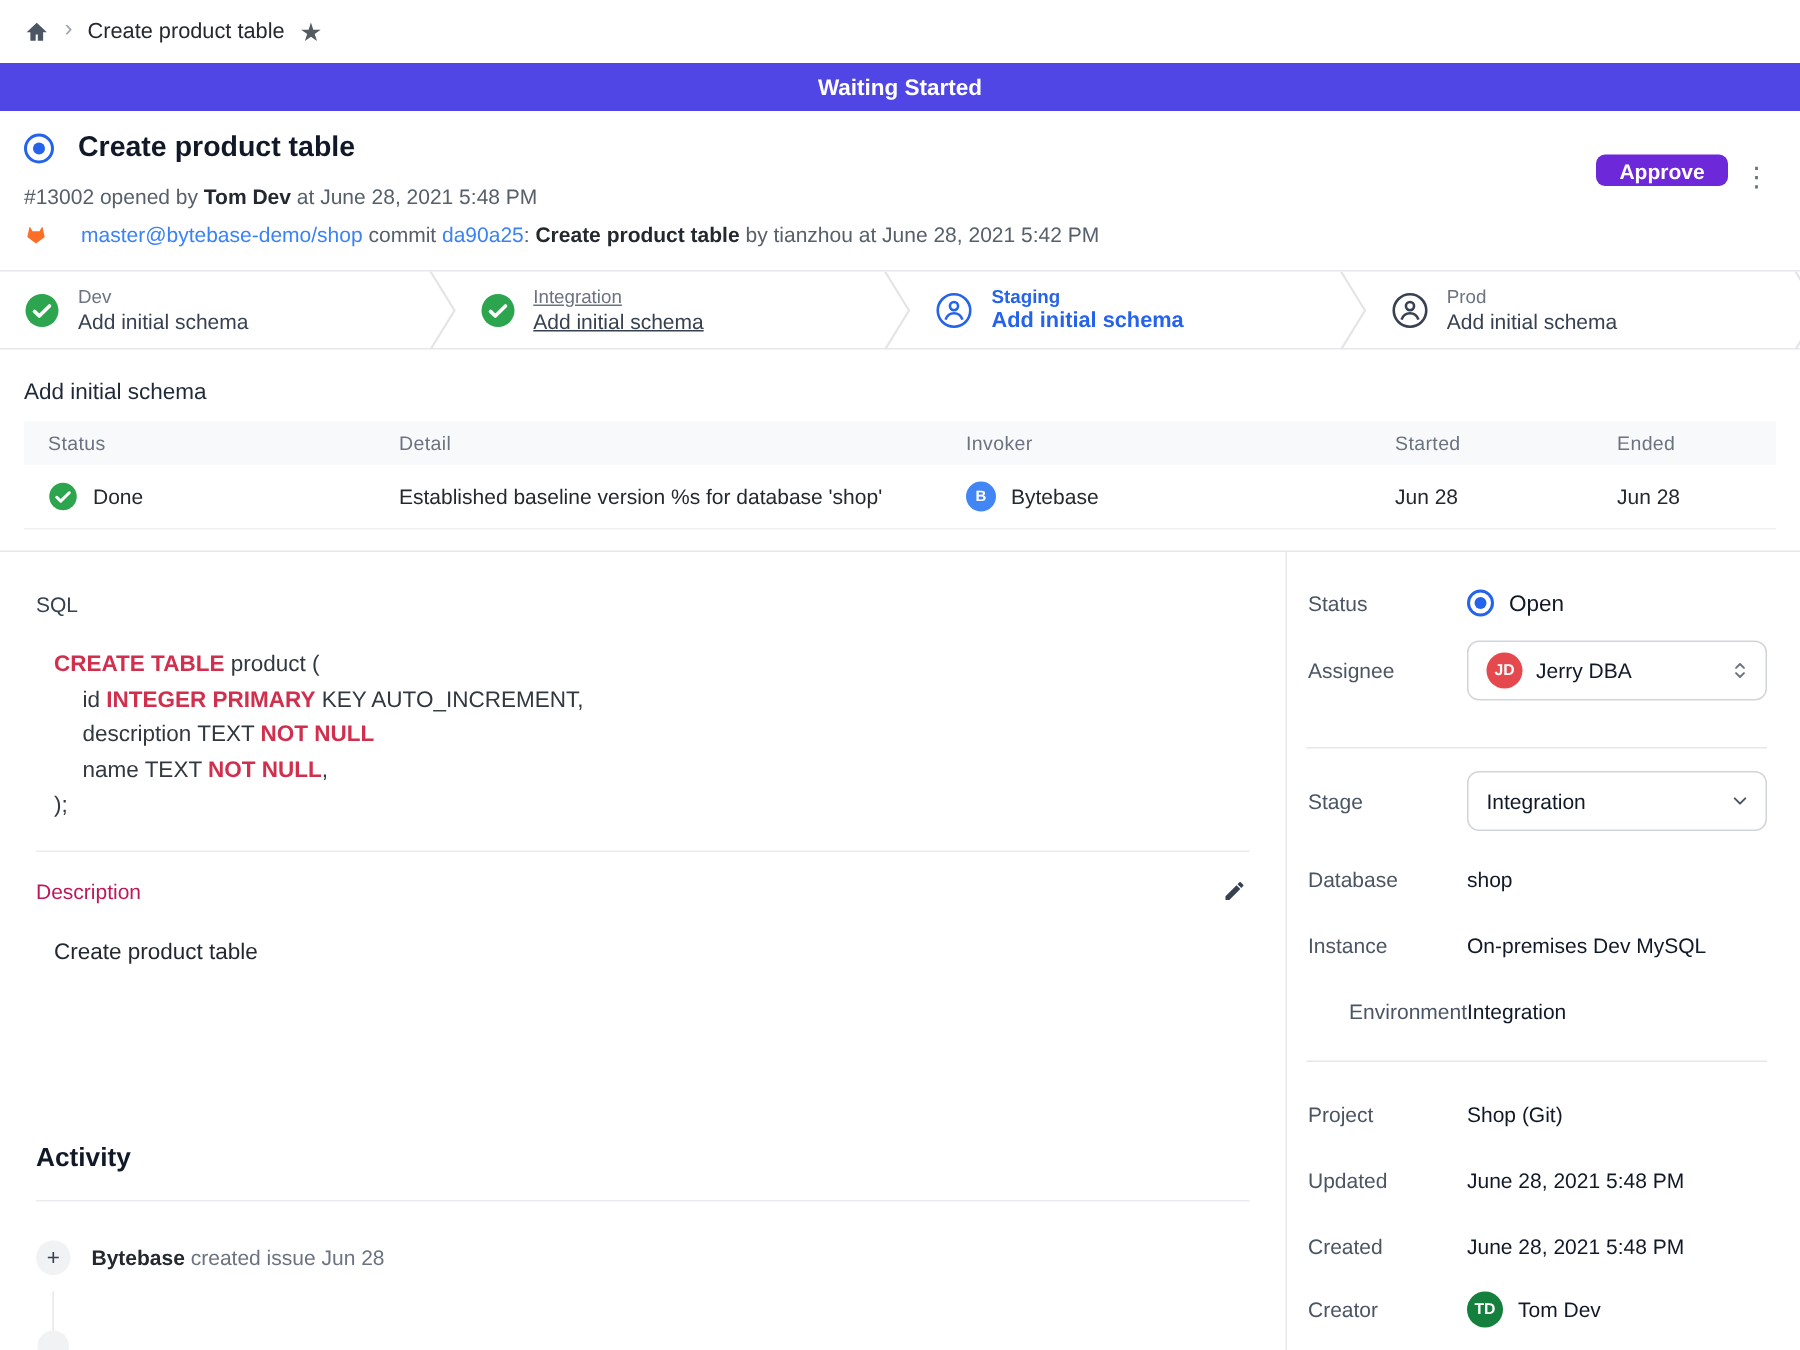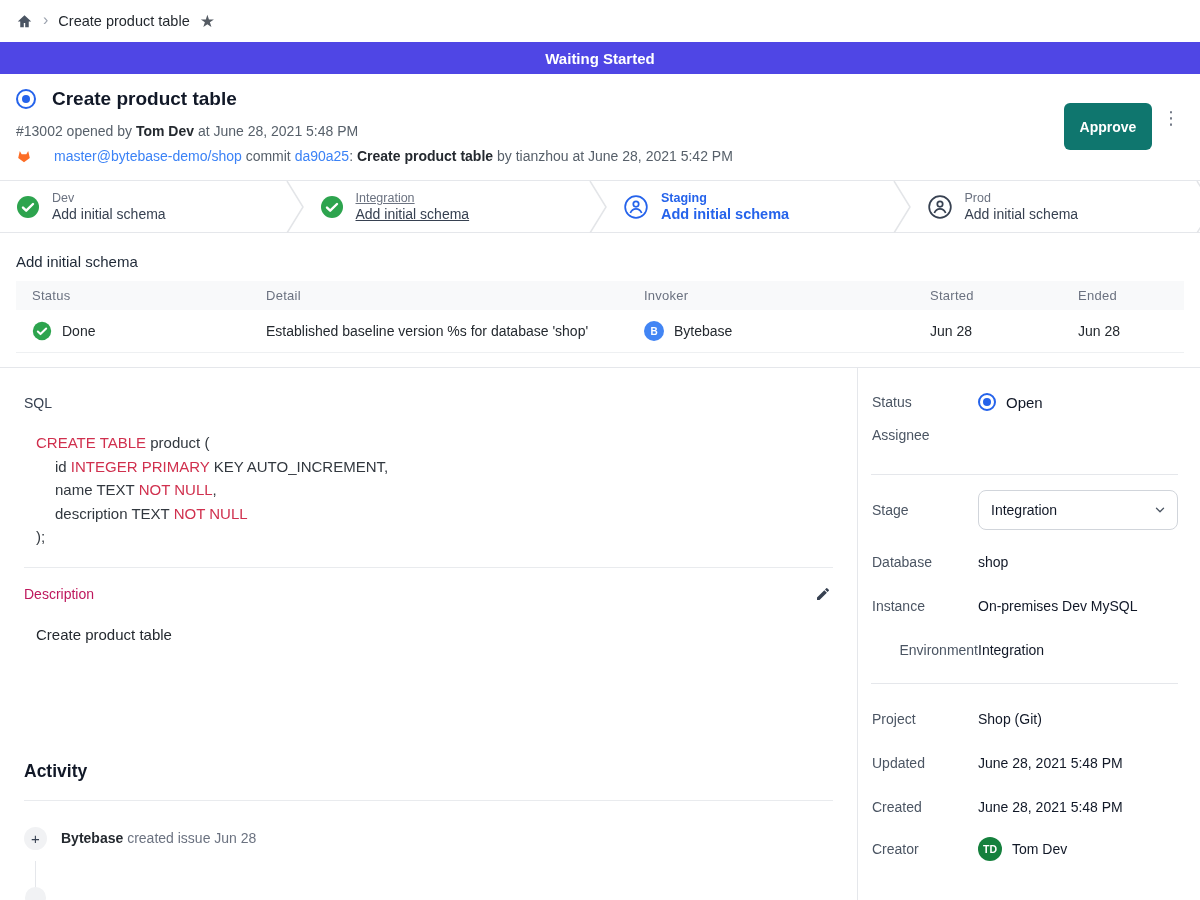--- a/index.html
+++ b/index.html
@@ -21,21 +21,21 @@
   .header { position:relative; padding:14px 16px 12px 16px; height:107px; border-bottom:1px solid #e5e7eb; }
   .title-row { display:flex; align-items:center; gap:16px; }
   .circle-dot { width:20px; height:20px; border:2px solid #2563eb; border-radius:50%; position:relative; flex:0 0 auto; }
   .circle-dot::after { content:""; position:absolute; left:50%; top:50%; width:8px; height:8px; margin:-4px 0 0 -4px; background:#2563eb; border-radius:50%; }
   .issue-title { font-size:19px; font-weight:700; color:#111827; }
   .meta-line { margin-top:13px; font-size:14px; color:#57606a; }
   .meta-line .strong { color:#24292f; font-weight:600; }
   .vcs-line { margin-top:9px; font-size:14px; color:#57606a; display:flex; align-items:center; gap:22px; }
   .vcs-line a { color:#3b82f6; text-decoration:none; cursor:pointer; }
   .vcs-line .msg { color:#24292f; font-weight:600; }
-  .approve-btn { position:absolute; right:48px; top:29px; width:88px; height:47px; background:#0f766e; color:#fff; border:none; border-radius:6px; font-size:14px; font-weight:600; font-family:inherit; cursor:pointer; }
+  .approve-btn { position:absolute; right:48px; top:29px; width:88px; height:21px; background:#6d28d9; color:#fff; border:none; border-radius:6px; font-size:14px; font-weight:600; font-family:inherit; cursor:pointer; }
   .kebab { position:absolute; right:20px; top:33px; color:#6b7280; font-size:18px; letter-spacing:0; cursor:pointer; line-height:1.3; }
 
   
   .pipeline { height:52px; display:flex; align-items:center; border-bottom:1px solid #e5e7eb; }
   .stage { flex:1 1 0; display:flex; align-items:center; gap:12px; padding-left:16px; cursor:pointer; min-width:0; }
   .stage .texts { display:flex; flex-direction:column; gap:1px; }
   .stage .env { font-size:12.5px; color:#6b7280; }
   .stage .task { font-size:14px; color:#374151; }
   .stage.underlined .env, .stage.underlined .task { text-decoration:underline; }
   .stage.active .env, .stage.active .task { color:#2563eb; font-weight:700; }
@@ -59,21 +59,21 @@
   .avatar.teal { background:#15803d; }
 
   
   .main { display:flex; height:532px; }
   .left { flex:1 1 auto; padding:27px 24px 0 24px; min-width:0; }
   .sidebar { flex:0 0 342px; border-left:1px solid #e5e7eb; padding:25px 22px 0 13px; }
 
   .sql-label { font-size:14px; color:#374151; }
   .sql-code { margin-top:20px; font-size:15px; line-height:23.5px; color:#32383f; padding-left:12px; }
   .sql-code .ind { padding-left:19px; }
-  .kw { color:#d0304e; }
+  .kw { color:#d0304e;font-weight:bold; }
 
   .left hr { border:none; border-top:1px solid #e9ebee; margin-top:18px; }
   .desc-row { margin-top:16px; display:flex; align-items:center; justify-content:space-between; }
   .desc-label { font-size:14px; color:#be185d; }
   .edit-btn { cursor:pointer; display:flex; padding:2px; }
   .desc-content { margin-top:22px; padding-left:12px; font-size:15px; color:#24292f; }
 
   .activity-title { margin-top:118px; font-size:17.5px; font-weight:700; color:#111827; }
   .activity-hr { border:none; border-top:1px solid #e9ebee; margin-top:13px; }
   .timeline-item { margin-top:26px; display:flex; align-items:center; gap:14px; position:relative; }
@@ -249,22 +249,22 @@
       </tbody>
     </table>
   </div>
 
   <div class="main">
     <div class="left">
       <div class="sql-label">SQL</div>
       <div class="sql-code">
         <div class="sql-line"><span class="kw">CREATE TABLE</span><span> product (</span></div>
         <div class="sql-line ind"><span>id </span><span class="kw">INTEGER PRIMARY</span><span> KEY AUTO_INCREMENT,</span></div>
+        <div class="sql-line ind"><span>description TEXT </span><span class="kw">NOT NULL</span></div>
         <div class="sql-line ind"><span>name TEXT </span><span class="kw">NOT NULL</span><span>,</span></div>
-        <div class="sql-line ind"><span>description TEXT </span><span class="kw">NOT NULL</span></div>
         <div class="sql-line"><span>);</span></div>
       </div>
 
       <hr>
 
       <div class="desc-row">
         <span class="desc-label">Description</span>
         <span class="edit-btn">
           <svg width="16" height="16" viewBox="0 0 24 24">
               <path d="M3 17.2V21h3.8L17.8 10 14 6.2 3 17.2zM20.7 7.1a1 1 0 0 0 0-1.4l-2.4-2.4a1 1 0 0 0-1.4 0L15 5.2 18.8 9l1.9-1.9z" fill="#374151"></path>
@@ -287,20 +287,29 @@
       <div class="side-row">
         <span class="side-label">Status</span>
         <span class="side-value">
           <span class="circle-dot status-icon-sm"></span>
           <span class="open-text">Open</span>
         </span>
       </div>
 
       <div class="side-row" style="margin-top:16px;">
         <span class="side-label">Assignee</span>
+        <button class="select-box">
+          <span class="avatar md red">JD</span>
+          <span class="grow">Jerry DBA</span>
+          <span style="display:flex;">
+            <svg width="14" height="16" viewBox="0 0 16 16">
+                <path d="M5 6 8 3l3 3M5 10l3 3 3-3" stroke="#6b7280" stroke-width="1.5" fill="none" stroke-linecap="round" stroke-linejoin="round"></path>
+              </svg>
+          </span>
+        </button>
       </div>
 
       <hr class="side-hr" style="margin-top:31px;">
 
       <div class="side-row" style="margin-top:15px;">
         <span class="side-label">Stage</span>
         <button class="select-box">
           <span class="grow">Integration</span>
           <span style="display:flex;">
             <svg width="14" height="14" viewBox="0 0 16 16">

